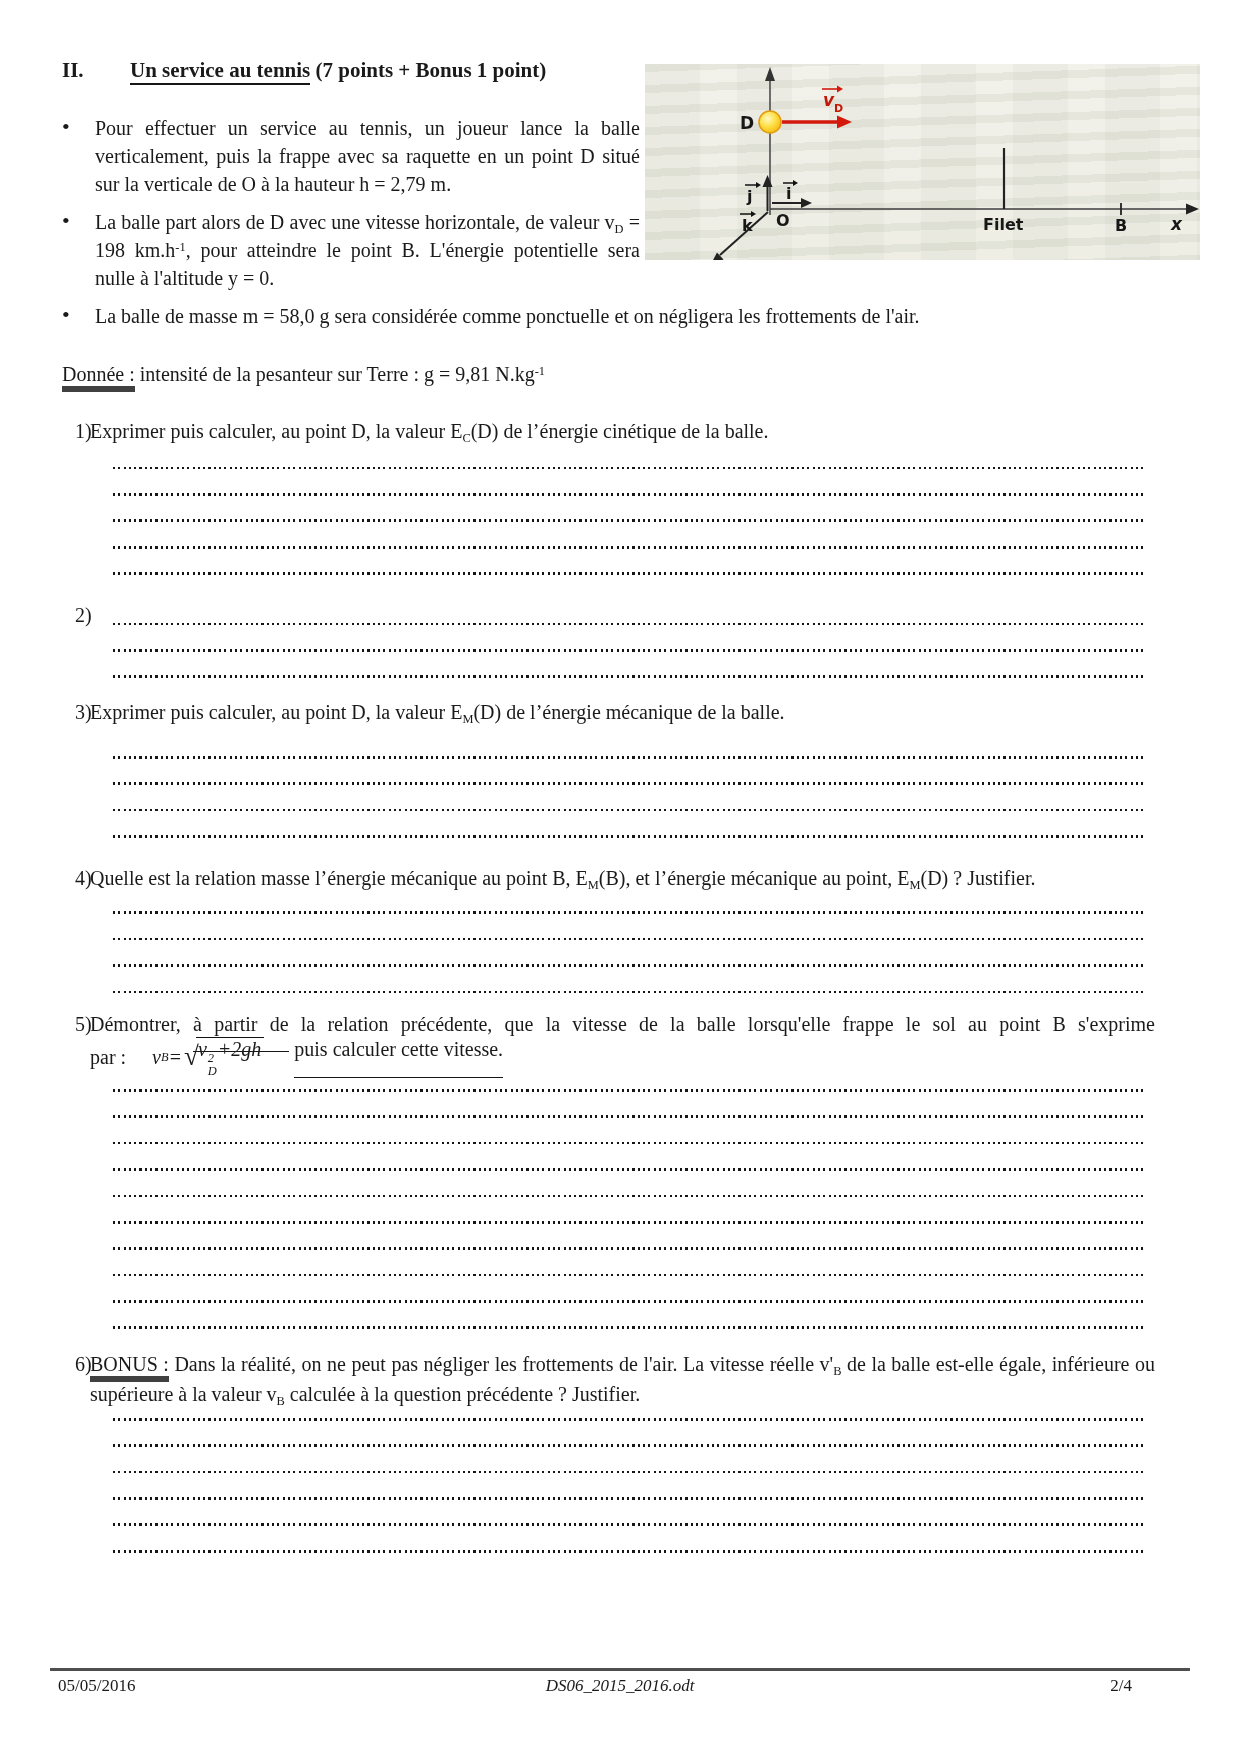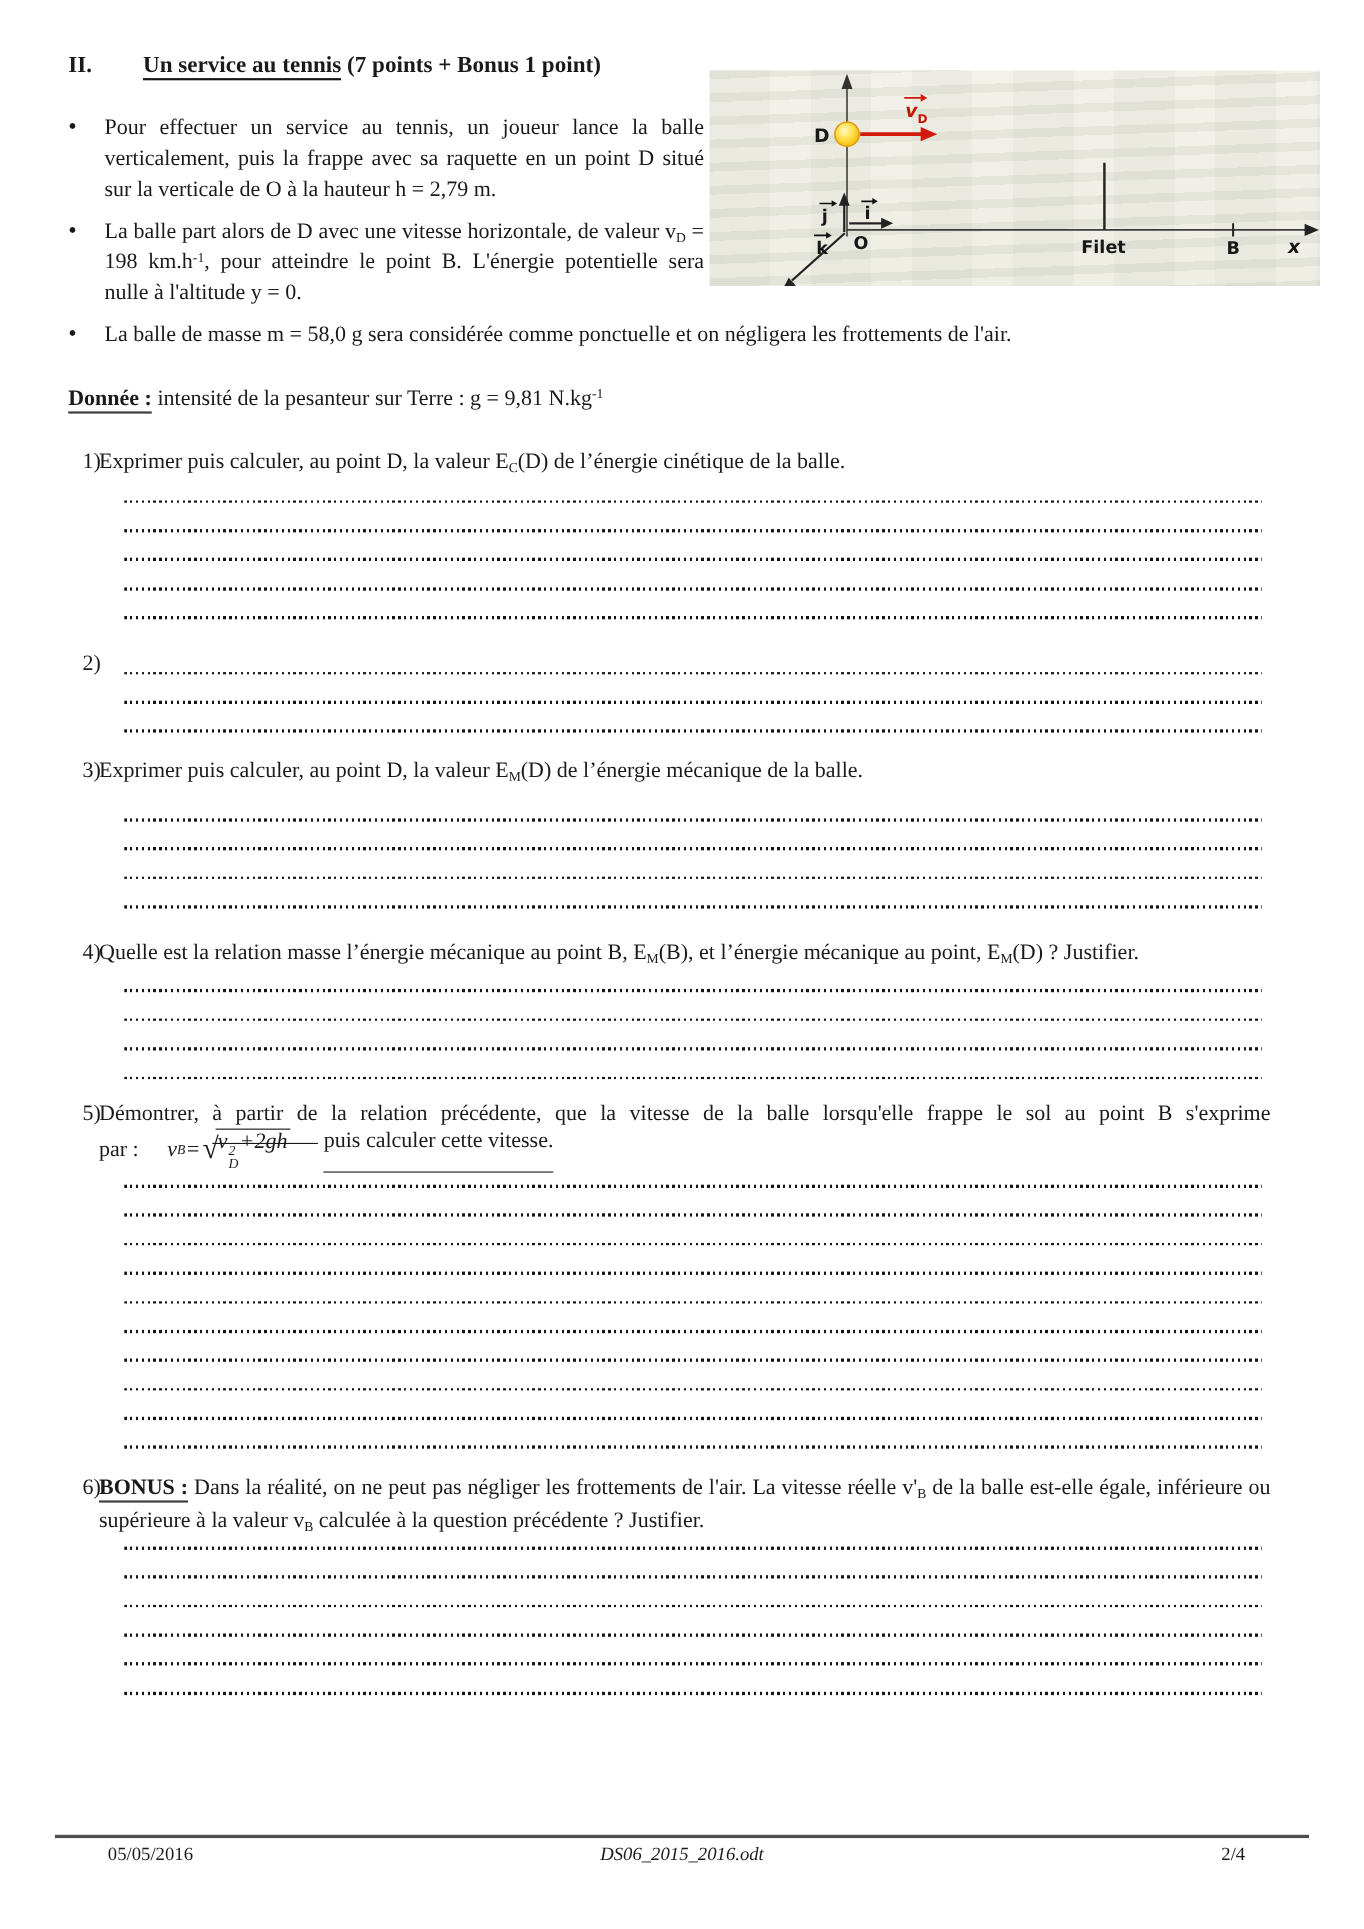--- a/index.html
+++ b/index.html
@@ -2,36 +2,36 @@
 <html><head>
 <meta charset="utf-8">
 <style>
   html,body{margin:0;padding:0;background:#e8e8e8;}
   .page{
     position:relative;width:1240px;height:1754px;margin:0 auto;
     background:#ffffff;color:#1a1a1a;
     font-family:"Liberation Serif", serif;font-size:20px;
     overflow:hidden;
   }
-  .main{position:absolute;left:62px;top:44px;width:1093px;}
+  .main{position:absolute;left:62px;top:56px;width:1093px;}
   
   .h-row{font-weight:bold;font-size:21px;line-height:28px;}
   .h-num{display:inline-block;width:68px;}
   .h-title{border-bottom:2.6px solid #161616;padding-bottom:1px;}
   
   .bullets{margin-top:30px;}
   .bullet{position:relative;padding-left:33px;line-height:28px;}
   .bullet + .bullet{margin-top:10px;}
   .b-marker{position:absolute;left:0;top:-1px;font-size:22px;}
   .b-narrow{width:545px;text-align:justify;}
   sub{font-size:0.62em;vertical-align:-0.3em;line-height:0;}
   sup{font-size:0.62em;vertical-align:0.5em;line-height:0;}
   
   .donnee{margin-top:30px;line-height:28px;}
-  .lbl-ul{font-weight:bold;border-bottom:2px solid #404040;padding-bottom:1px;}
+  .lbl-ul{font-weight:normal;border-bottom:6px solid #404040;padding-bottom:1px;}
   
   .q{position:relative;padding-left:28px;line-height:28px;}
   .q-num{position:absolute;left:13px;top:0;}
   .q1{margin-top:29px;}
   .q2{margin-top:24px;}
   .q3{margin-top:18px;}
   .q4{margin-top:17px;line-height:43px;text-align:justify;width:1065px;}
   .q5{margin-top:15px;width:1065px;}
   .q6{margin-top:18px;line-height:30px;text-align:justify;width:1065px;}
   .q5-l1{white-space:nowrap;text-align:justify;text-align-last:justify;line-height:28px;}
@@ -59,21 +59,21 @@
       repeating-linear-gradient(178deg, rgba(128,138,110,0.10) 0 8px, rgba(250,250,246,0.02) 8px 21px),
       repeating-linear-gradient(90deg, rgba(120,130,100,0.05) 0 55px, rgba(0,0,0,0) 55px 92px),
       linear-gradient(#f2f1ea,#eeeee5);
   }
   .diagram svg{position:absolute;left:0;top:0;}
   .dg-label{font-family:"DejaVu Sans", sans-serif;font-weight:bold;fill:#171717;}
   .dg-red{fill:#c21807;}
   
   .footer{position:absolute;left:50px;top:1668px;width:1140px;border-top:3px solid #4e4e4e;font-size:17px;}
   .f-row{position:relative;height:26px;line-height:26px;}
-  .f-date{position:absolute;left:8px;top:2px;margin-left:40px;}
+  .f-date{position:absolute;left:8px;top:2px;}
   .f-file{position:absolute;left:50%;transform:translateX(-50%);top:2px;font-style:italic;}
   .f-page{position:absolute;right:58px;top:2px;}
 </style>
 </head>
 <body>
 
 <div class="page">
 
   <div class="diagram">
     <svg width="555" height="196" viewBox="0 0 555 196">

